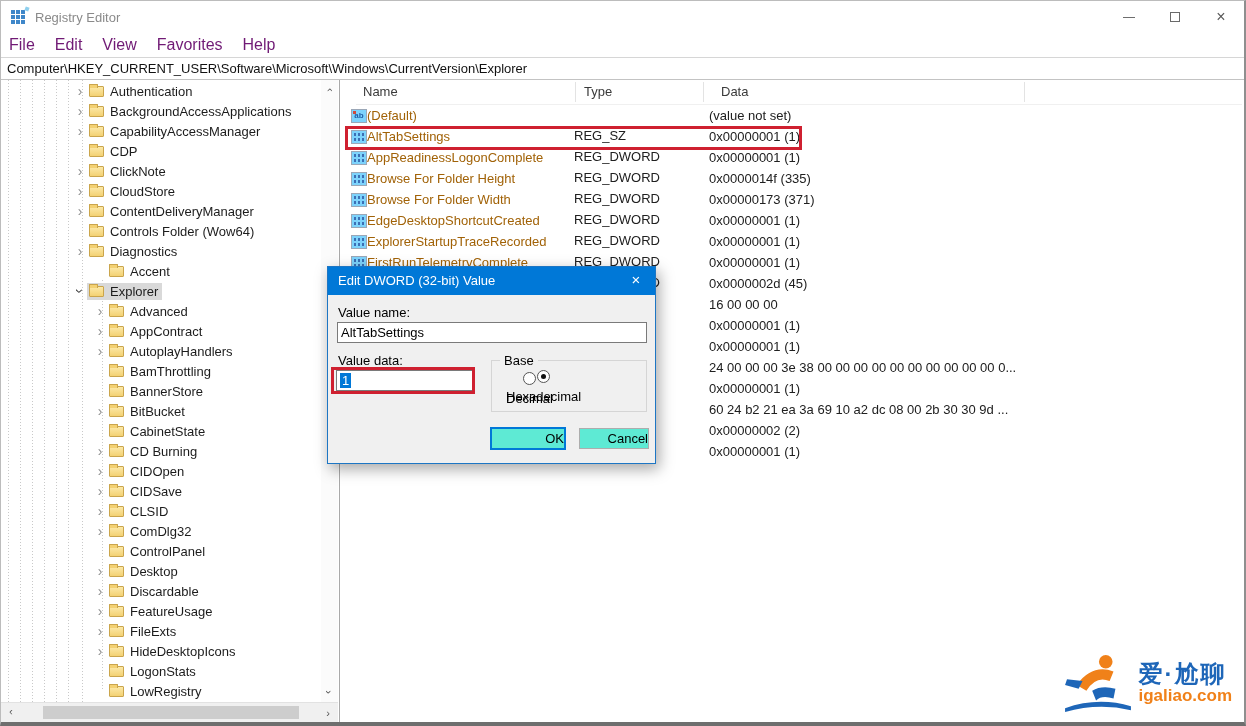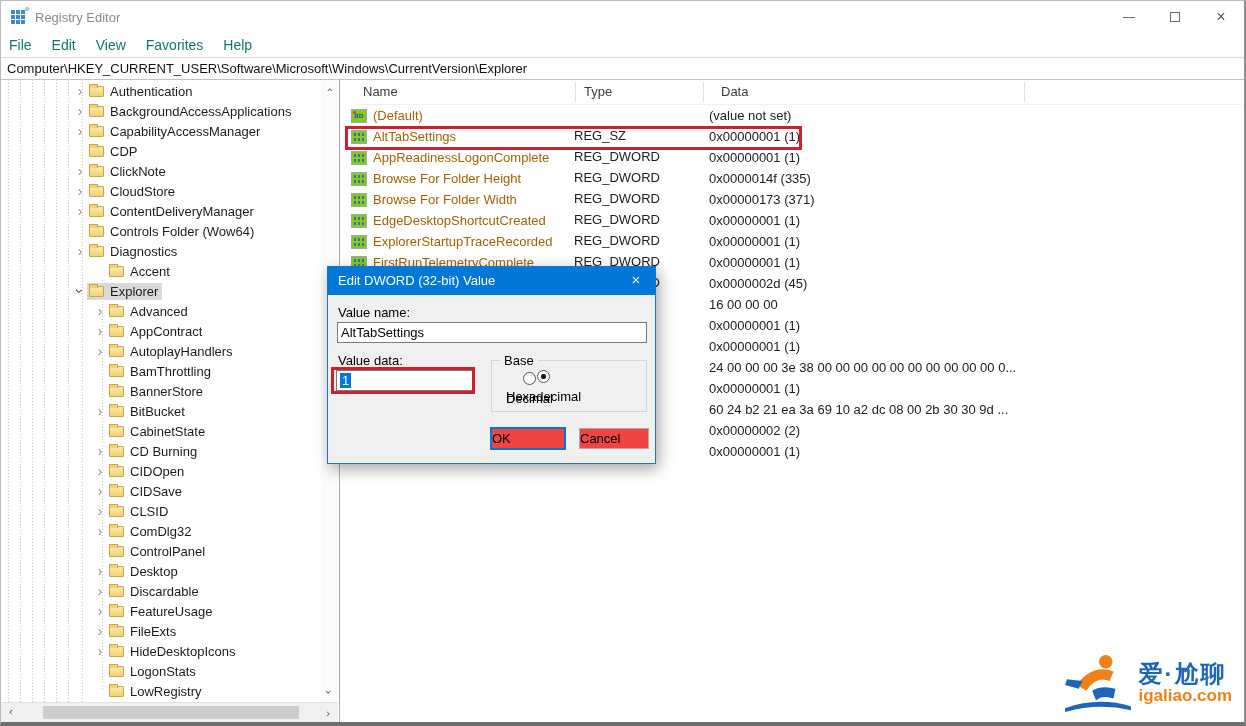--- a/index.html
+++ b/index.html
@@ -15,21 +15,21 @@
               background-size:5px 5px; background-position:-1px -1px; }
   .reg-icon::after { content:''; position:absolute; right:-3px; top:-3px; width:4px; height:4px; background:#8fd0ee; transform:rotate(20deg); }
   .tb-title { font-size:13px; color:#8a8a8a; }
   .tb-btns { margin-left:auto; display:flex; height:32px; }
   .tb-btn { width:46px; height:32px; display:flex; align-items:center; justify-content:center; color:#5a5a5a; font-size:12px; }
   .glyph-max { width:10px; height:10px; border:1px solid #6a6a6a; display:inline-block; }
   .glyph-close { font-size:16px; line-height:16px; }
 
   
   .menubar { position:absolute; left:0; top:32px; right:0; height:24px; background:#fff; display:flex; align-items:center; padding-left:8px; }
-  .menu-item { font-size:14px; color:#0f766e; padding:0 10px; }
+  .menu-item { font-size:16px; color:#701a75; padding:0 10px; }
   .menu-item:first-child { padding-left:0; }
 
   
   .addressbar { position:absolute; left:0; top:56px; right:0; height:23px; background:#fff;
                 border-top:1px solid #d6d6d6; border-bottom:1px solid #c3c3c3;
                 font-size:13px; color:#111; display:flex; align-items:center; padding-left:6px; }
 
   
   .tree-panel { position:absolute; left:0; top:79px; width:337px; bottom:0; background:#fff; overflow:hidden;
      background-image:
@@ -77,21 +77,21 @@
   .hcell { font-size:13px; color:#3a3a3a; height:20px; line-height:20px; border-right:1px solid #e3e3e3; }
   .hcell.h-name { width:220px; padding-left:7px; }
   .hcell.h-type { width:128px; padding-left:8px; }
   .hcell.h-data { width:321px; padding-left:17px; }
   .hcell.h-fill { flex:1; border-right:none; }
   .lrow { display:flex; height:21px; align-items:center; white-space:nowrap; }
   .c-name { width:220px; display:flex; align-items:center; padding-left:5px; overflow:hidden; }
   .c-type { width:128px; padding-left:8px; font-size:13px; color:#202020;margin-top:40px; }
   .c-data { flex:1; padding-left:15px; font-size:13px; color:#202020; overflow:hidden; }
   .nlabel { font-size:13px; color:#a16207; }
-  .vicon { position:relative; width:16px; height:14px; margin-right:6px; flex:0 0 auto; border:1px solid #9ba7b7; background:#84cc16; }
+  .vicon { position:relative; width:16px; height:14px; flex:0 0 auto; border:1px solid #9ba7b7; background:#7dd3fc; }
   .vicon.string { color:#1f5fa8; font-size:8px; font-weight:bold; text-align:center; line-height:11px; }
   .vicon.string::before { content:''; position:absolute; left:1px; top:1px; width:3px; height:3px; background:#d04a3a; }
   .vicon.dword::before, .vicon.dword::after { content:''; position:absolute; left:2px; right:2px; height:3px;
       background:repeating-linear-gradient(90deg,#3b6fb5 0 2px, transparent 2px 4px); }
   .vicon.dword::before { top:2px; } .vicon.dword::after { bottom:2px; }
 
   
   .hl { position:absolute; border:3px solid #cf2030; background:transparent; pointer-events:none; }
   .hl1 { left:344px; top:125px; width:457px; height:24px; z-index:15; }
   .hl2 { left:330px; top:366px; width:144px; height:27px; z-index:30; }
@@ -107,21 +107,21 @@
   .dlg-input { position:absolute; background:#fff; border:1px solid #7a7a7a; font-size:13px; color:#000; padding:0 3px; }
   .inp-vname { left:9px; top:55px; width:310px; height:21px; font-family:"Liberation Sans","DejaVu Sans",sans-serif; }
   .inp-vdata { left:8px; top:103px; width:137px; height:21px; line-height:19px; }
   .seltext { background:#0078d7; color:#fff; padding:0 2px; font-size:13px; }
   .group { position:absolute; left:163px; top:93px; width:156px; height:52px; border:1px solid #d5d5d5; }
   .legend { position:absolute; left:8px; top:-8px; background:#f0f0f0; padding:0 4px; font-size:13px; color:#000; }
   .radio-row { position:absolute; left:14px; display:flex; align-items:center; gap:6px; font-size:13px; color:#000;flex-direction:column; }
   .rr1 { top:9px; } .rr2 { top:11px; }
   .radio { width:13px; height:13px; border:1px solid #555; border-radius:50%; background:#fff; position:relative; flex:0 0 auto; }
   .radio.checked::after { content:''; position:absolute; left:3px; top:3px; width:5px; height:5px; border-radius:50%; background:#111; }
-  .dlg-btn { position:absolute; font-size:13px; color:#000; background:#ef4444; text-align:left;
+  .dlg-btn { position:absolute; font-size:13px; color:#000; background:#5eead4; text-align:right;
              font-family:"Liberation Sans","DejaVu Sans",sans-serif; }
   .btn-ok { left:162px; top:160px; width:76px; height:23px; border:2px solid #0078d7; }
   .btn-cancel { left:251px; top:161px; width:70px; height:21px; border:1px solid #adadad; }
 
   
   .watermark { position:absolute; right:12px; bottom:8px; display:flex; align-items:center; gap:4px; z-index:40; }
   .wm-text { display:flex; flex-direction:column; line-height:1.05; }
   .wm-cn { font-size:24px; font-weight:bold; color:#1e66b8; letter-spacing:2px; }
   .wm-site { font-size:17px; font-weight:bold; color:#f08119; }
 </style>

